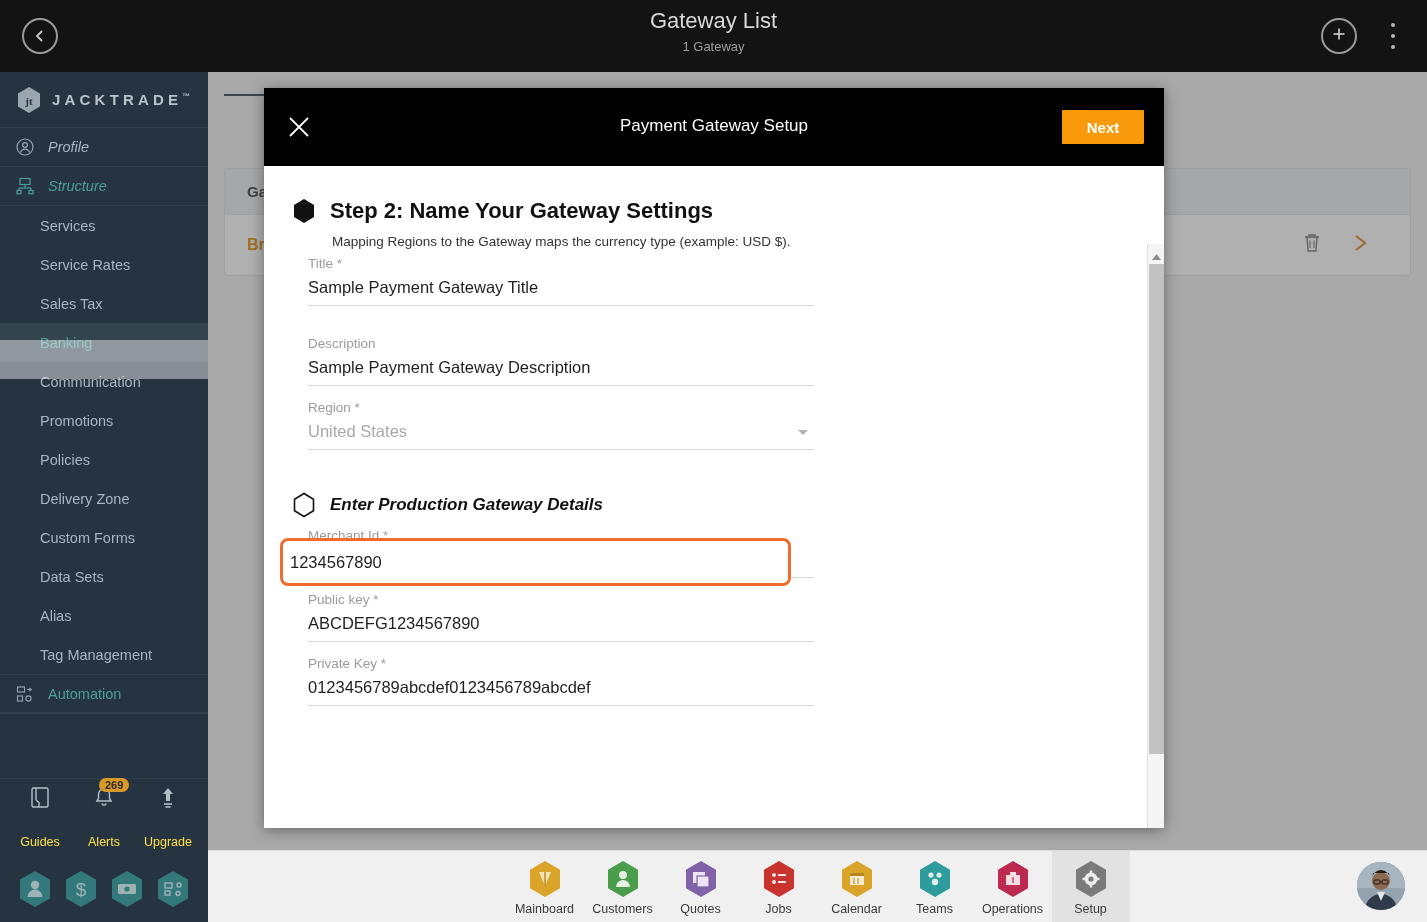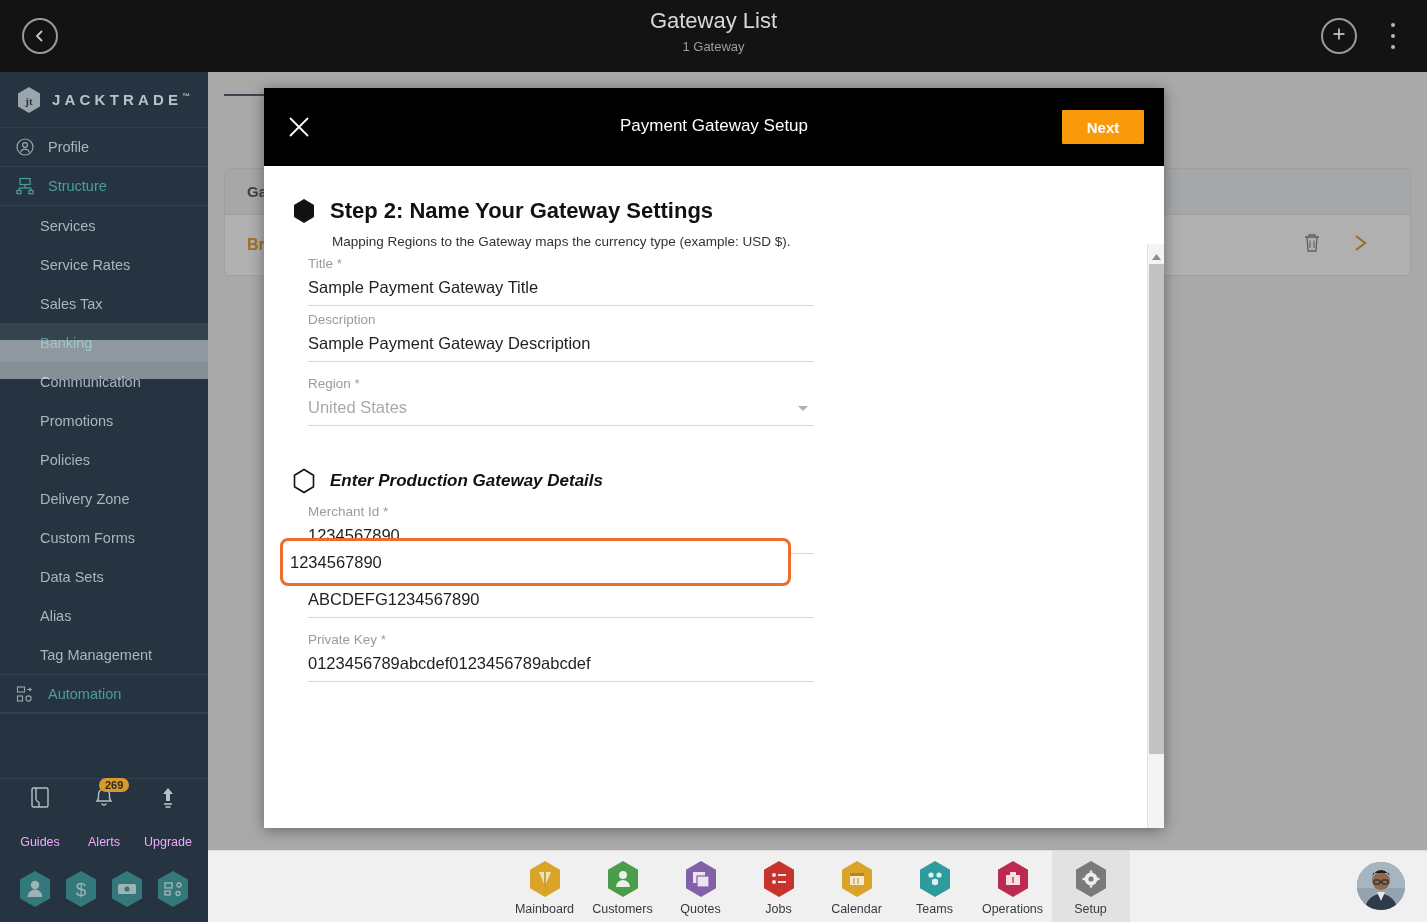--- a/index.html
+++ b/index.html
@@ -54,33 +54,33 @@
   .logo-hex { width: 26px; height: 28px; margin-right: 10px; }
   .logo-text {
     font-size: 15px; letter-spacing: 4.2px; color: #b9c2ca; font-weight: 600;
   }
   .logo-tm { font-size: 8px; vertical-align: super; letter-spacing: 0; }
   .nav-item {
     height: 39px; display: flex; align-items: center; padding-left: 16px;
     font-size: 14.5px; color: #a9b5c0; cursor: pointer;
   }
   .nav-item .nav-ico { width: 22px; margin-right: 10px; display: flex; align-items: center; }
-  .nav-item.top-level { border-bottom: 1px solid #31404e; }
+  .nav-item.top-level { border-bottom: 1px solid #31404e; font-style: italic; }
   .nav-item.accent { color: #4a9e9e; }
   .nav-sub { padding-left: 40px; font-size: 14.5px; color: #a9b5c0; height: 39px;
              display: flex; align-items: center; cursor: pointer; }
   .nav-sub.active { background: #34444f; color: #4a9e9e; }
   .nav-spacer { flex: 1 1 auto; border-top: 1px solid #31404e; }
   .bottom-tools {
     height: 78px; border-top: 1px solid #31404e;
     display: flex; align-items: center; justify-content: space-around; padding: 0 8px;
   }
   .tool { position: relative; display: flex; flex-direction: column; align-items: center;
           width: 58px; cursor: pointer; gap: 16px; }
-  .tool-label { font-size: 12.5px; color: #f0abfc; margin-top: 5px; }
+  .tool-label { font-size: 12.5px; color: #fde047; margin-top: 5px; }
   .badge {
     position: absolute; top: -8px; left: 24px; background: #d99a2b; color: #2b2b2b;
     font-size: 11px; border-radius: 9px; padding: 1px 6px; font-weight: 600;
   }
   .hexrow { height: 66px; display: flex; align-items: center; justify-content: space-around; padding: 0 12px; }
   .hexmini { width: 36px; height: 40px; cursor: pointer; }
 
   
   .content {
     position: absolute; left: 208px; top: 72px; width: 1219px; height: 778px;
@@ -439,21 +439,21 @@
           </span>
           <span class="step-title">Step 2: Name Your Gateway Settings</span>
         </div>
         <div class="step-sub">Mapping Regions to the Gateway maps the currency type (example: USD $).</div>
 
         <div class="field">
           <div class="field-label">Title *</div>
           <div class="field-value">Sample Payment Gateway Title</div>
         </div>
 
-        <div class="field" style="margin-top:6px">
+        <div class="field" style="margin-top:30px">
           <div class="field-label">Description</div>
           <div class="field-value">Sample Payment Gateway Description</div>
         </div>
 
         <div class="field select" style="margin-top:14px">
           <div class="field-label">Region *</div>
           <div class="field-value placeholder">United States</div>
           <span class="caret"></span>
         </div>
 

